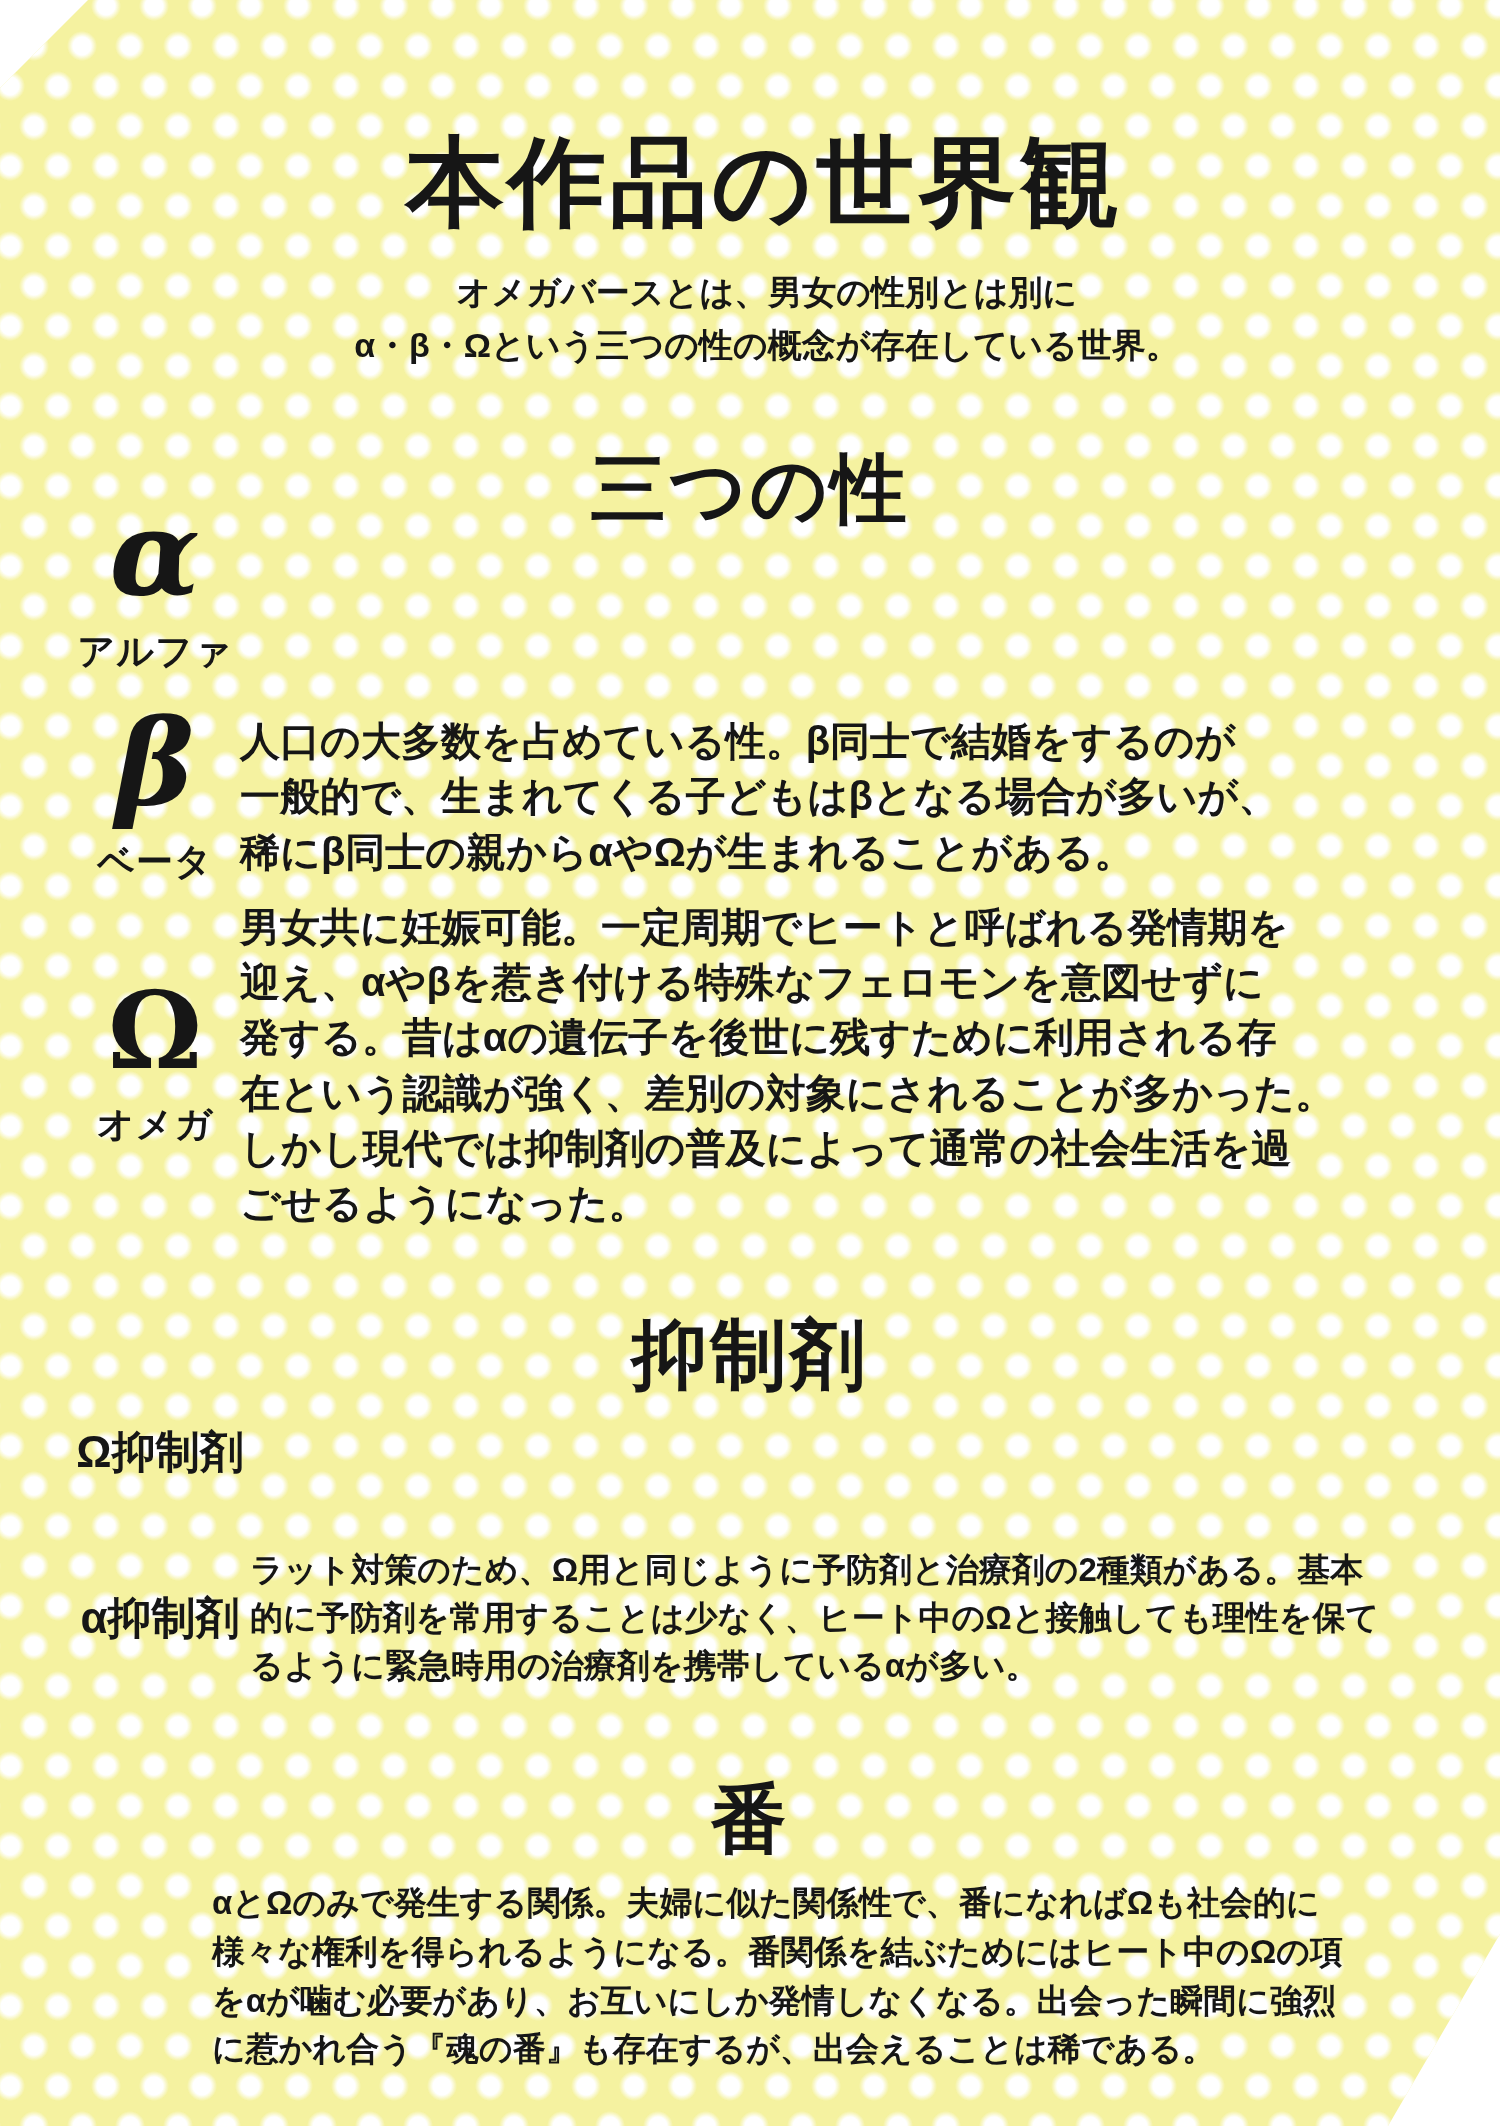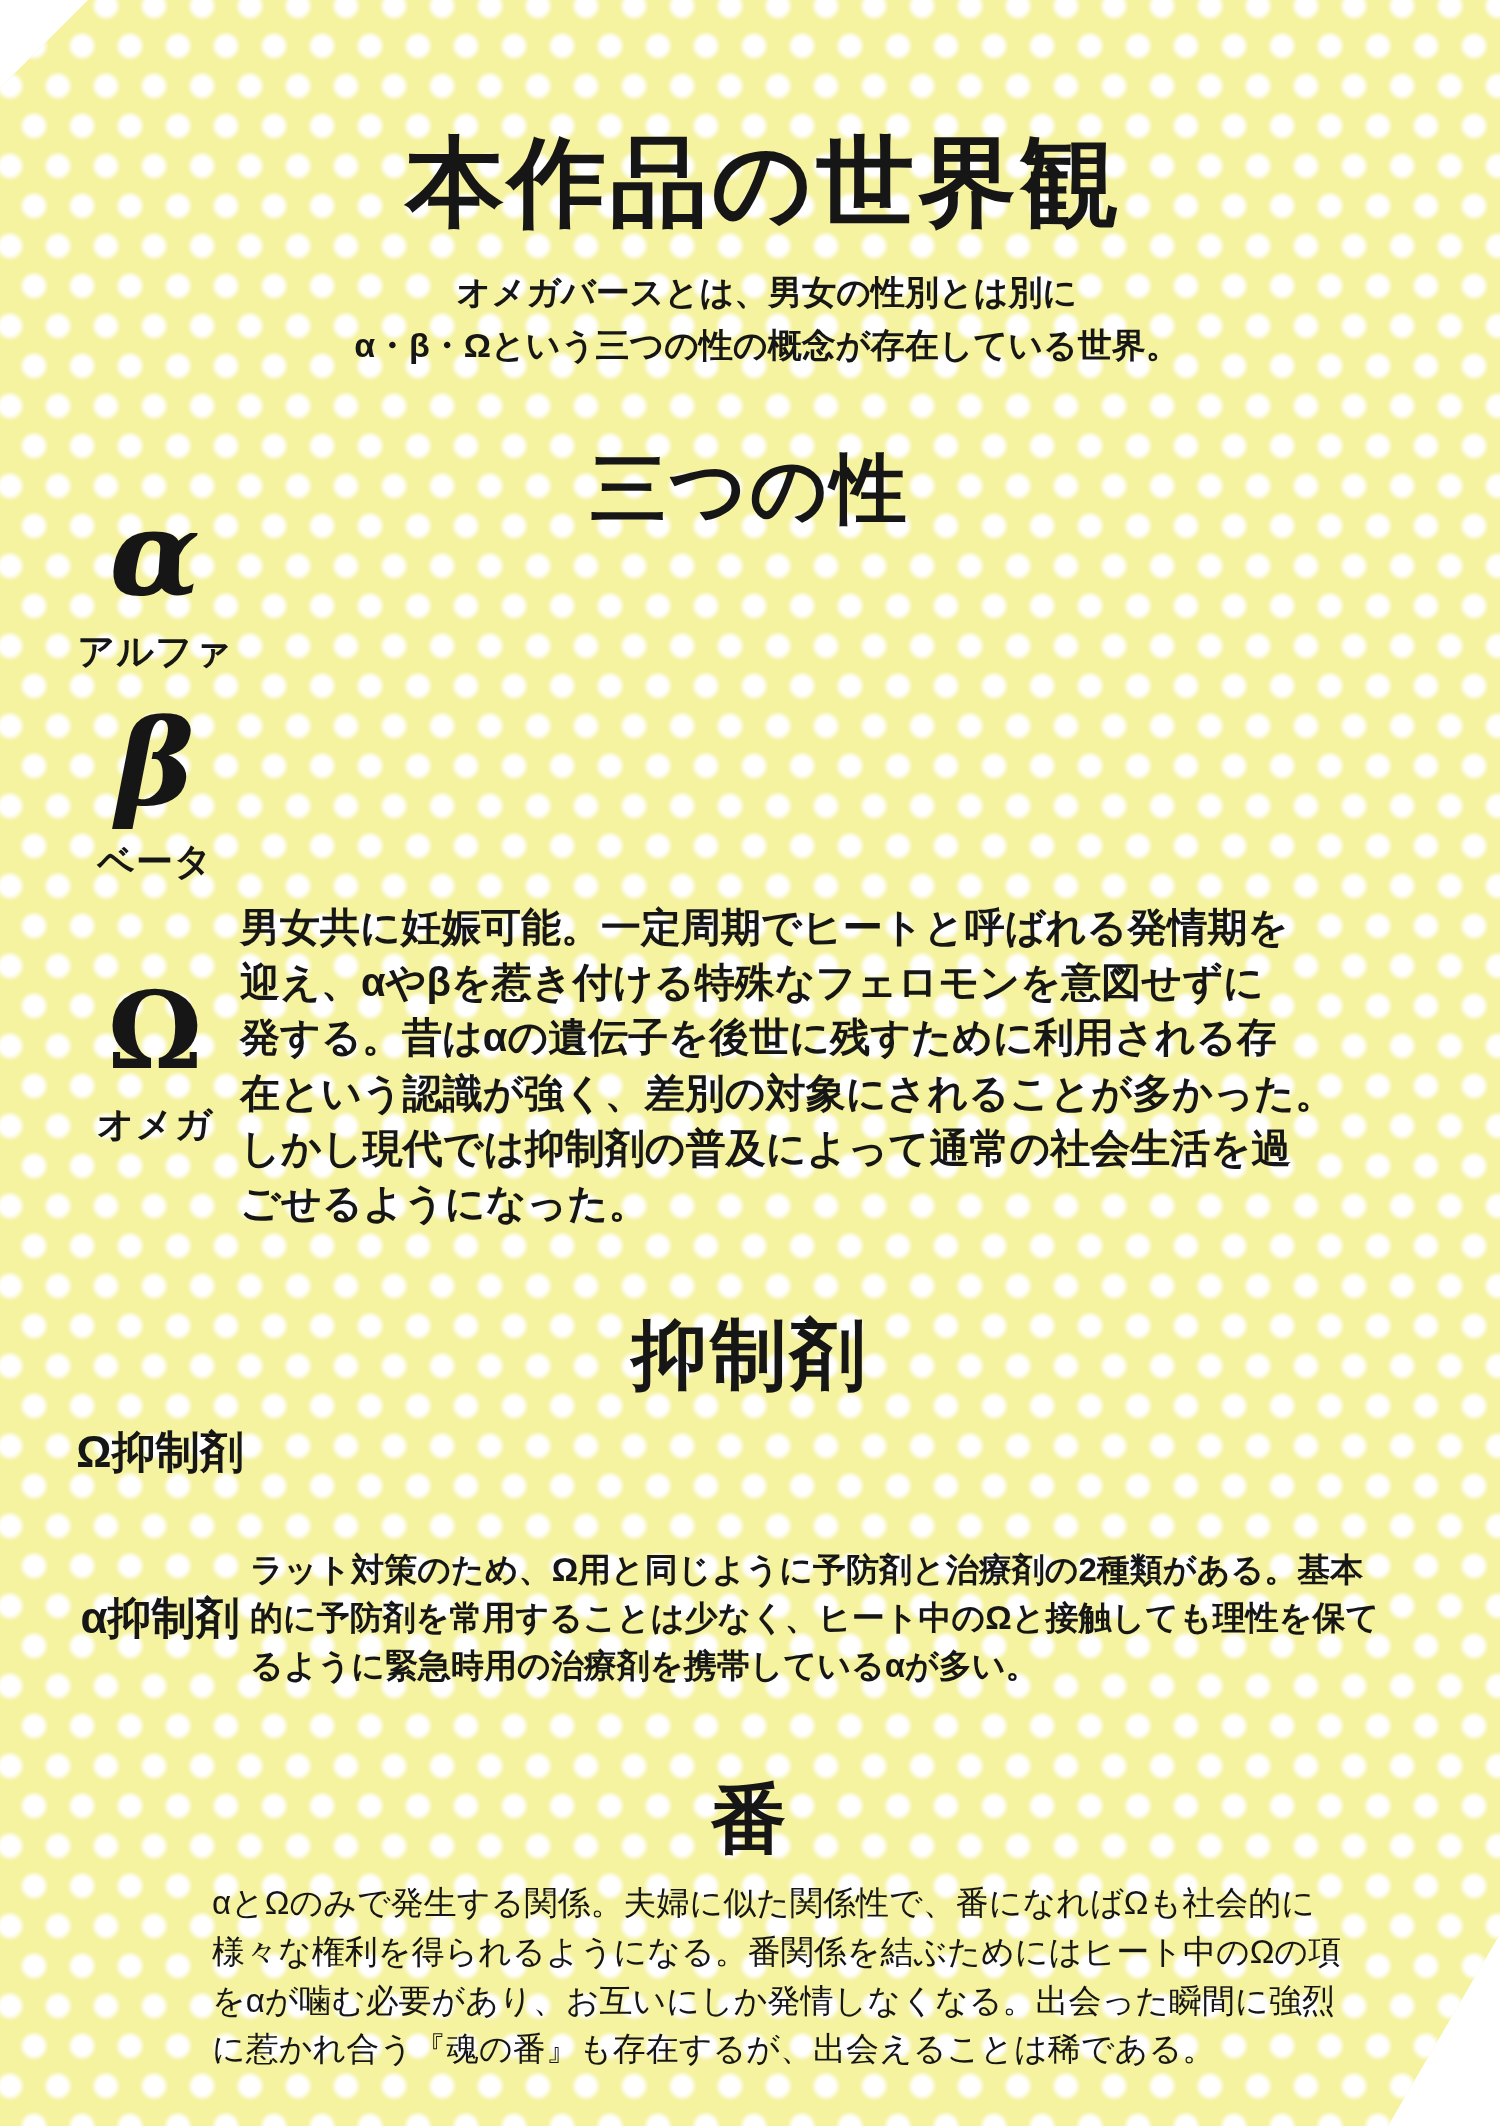--- a/index.html
+++ b/index.html
@@ -107,21 +107,21 @@
     font-weight:700;
     line-height:1.45;
     white-space:pre-line;
     word-break:break-all;
   }
   .pair-text{
     top:1846px;
     left:212px;right:70px;
     position:absolute;
     font-size:33px;
-    font-weight:400;
+    font-weight:700;
     line-height:1.48;
     white-space:pre-line;
     word-break:break-all;
   }
 </style>
 </head>
 <body>
 
 <div class="sheet">
 
@@ -137,20 +137,23 @@
       <span class="g-symbol">α</span>
       <span class="g-reading">アルファ</span>
     </div>
   </div>
 
   <div class="row row-beta">
     <div class="g-label">
       <span class="g-symbol">β</span>
       <span class="g-reading">ベータ</span>
     </div>
+    <p class="g-text">人口の大多数を占めている性。β同士で結婚をするのが
+一般的で、生まれてくる子どもはβとなる場合が多いが、
+稀にβ同士の親からαやΩが生まれることがある。</p>
   </div>
 
   <div class="row row-omega">
     <div class="g-label">
       <span class="g-symbol upright">Ω</span>
       <span class="g-reading">オメガ</span>
     </div>
     <p class="g-text">男女共に妊娠可能。一定周期でヒートと呼ばれる発情期を
 迎え、αやβを惹き付ける特殊なフェロモンを意図せずに
 発する。昔はαの遺伝子を後世に残すために利用される存

